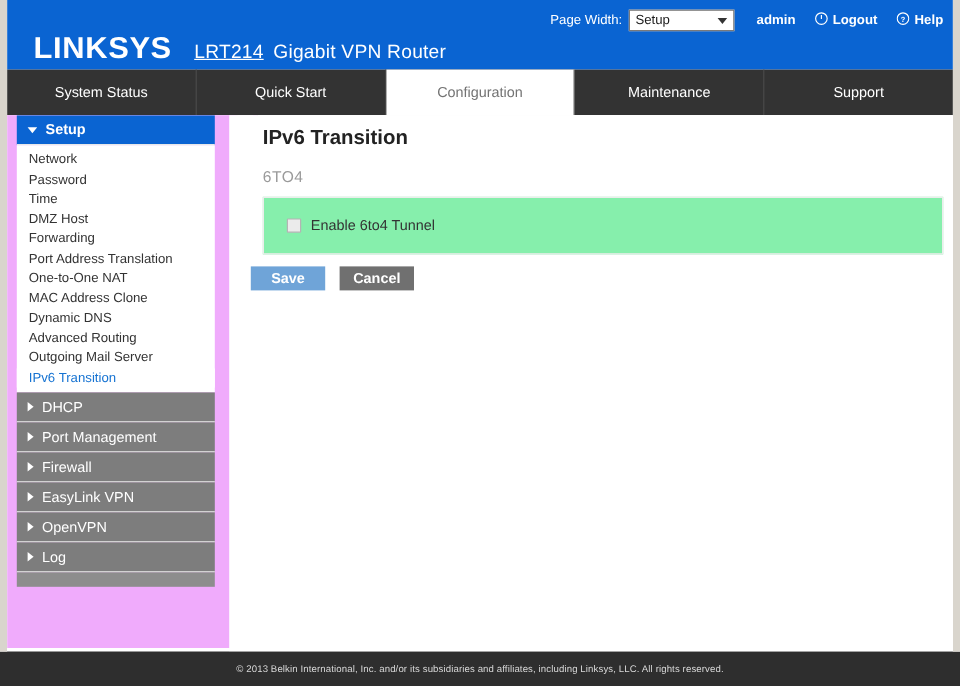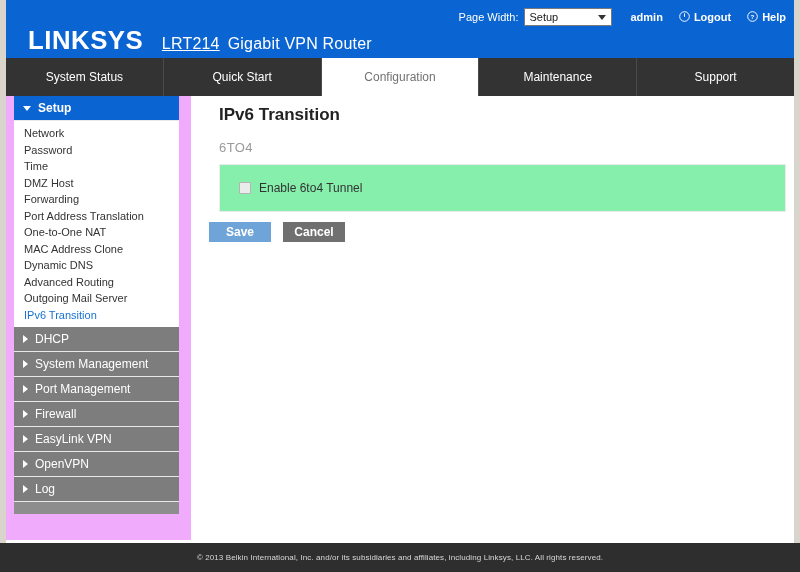--- a/index.html
+++ b/index.html
@@ -423,24 +423,20 @@
             <div class="side-item">Advanced Routing</div>
             <div class="side-item">Outgoing Mail Server</div>
             <div class="side-item selected">IPv6 Transition</div>
           </div>
           <div class="sec-head">
             <span class="tri-right"></span>
             <span>DHCP</span>
           </div>
           <div class="sec-head">
             <span class="tri-right"></span>
-            <span>System Management</span>
-          </div>
-          <div class="sec-head">
-            <span class="tri-right"></span>
             <span>Port Management</span>
           </div>
           <div class="sec-head">
             <span class="tri-right"></span>
             <span>Firewall</span>
           </div>
           <div class="sec-head">
             <span class="tri-right"></span>
             <span>EasyLink VPN</span>
           </div>

